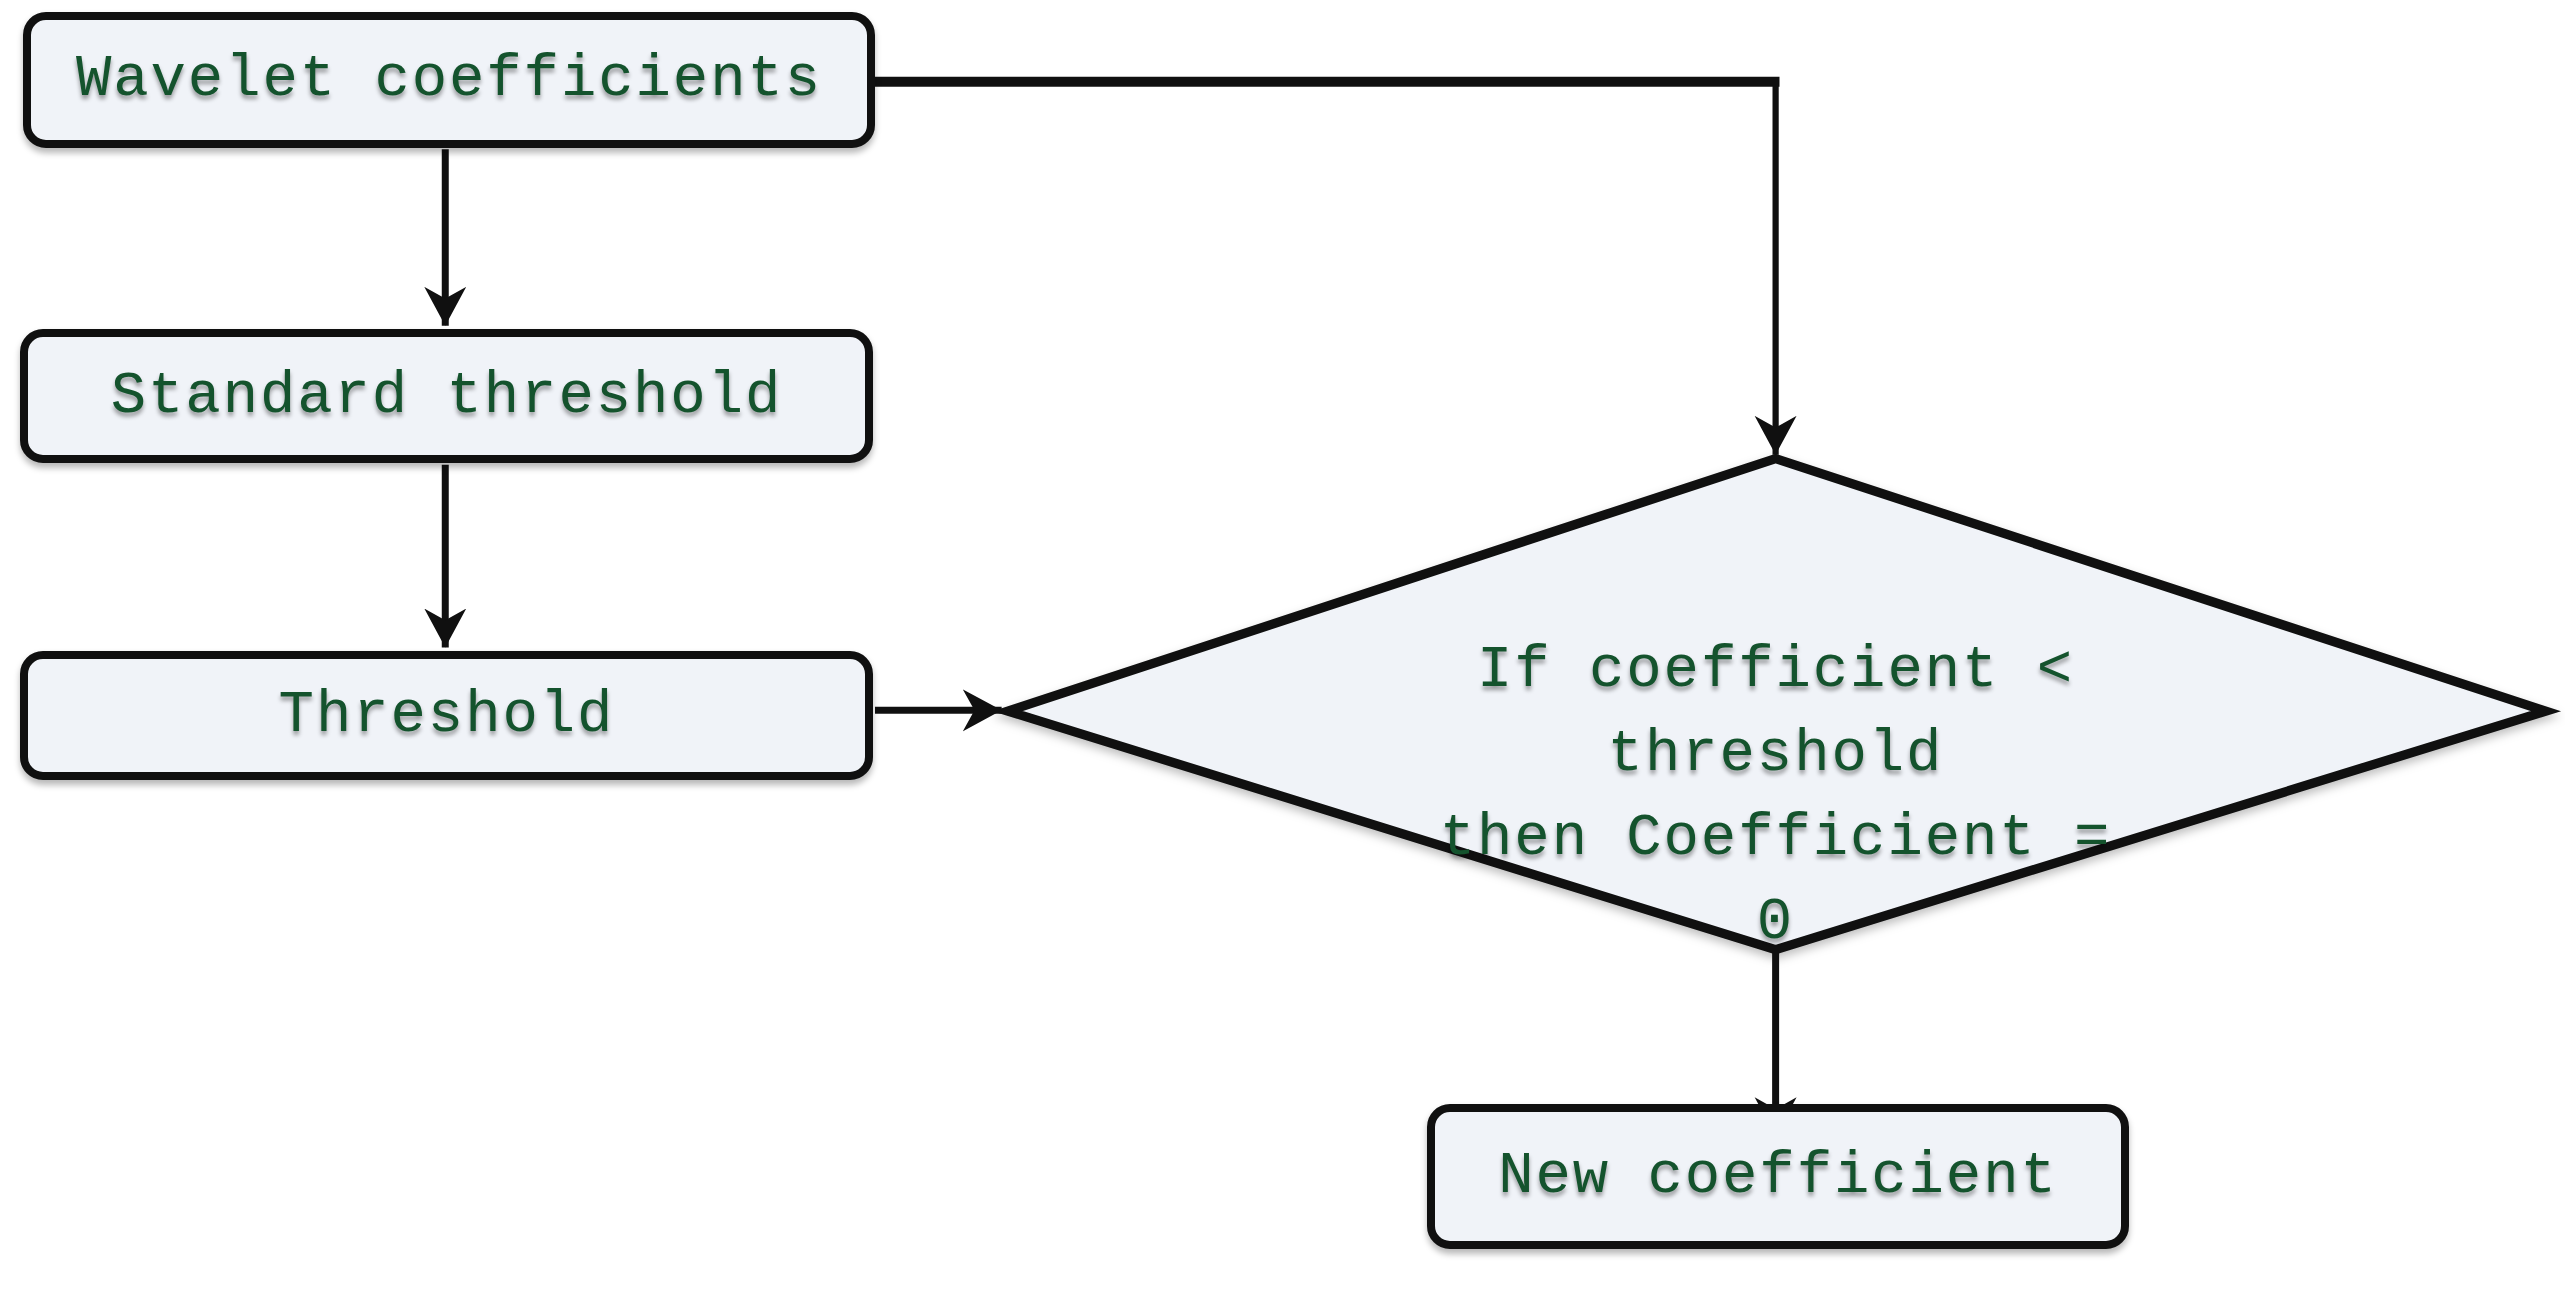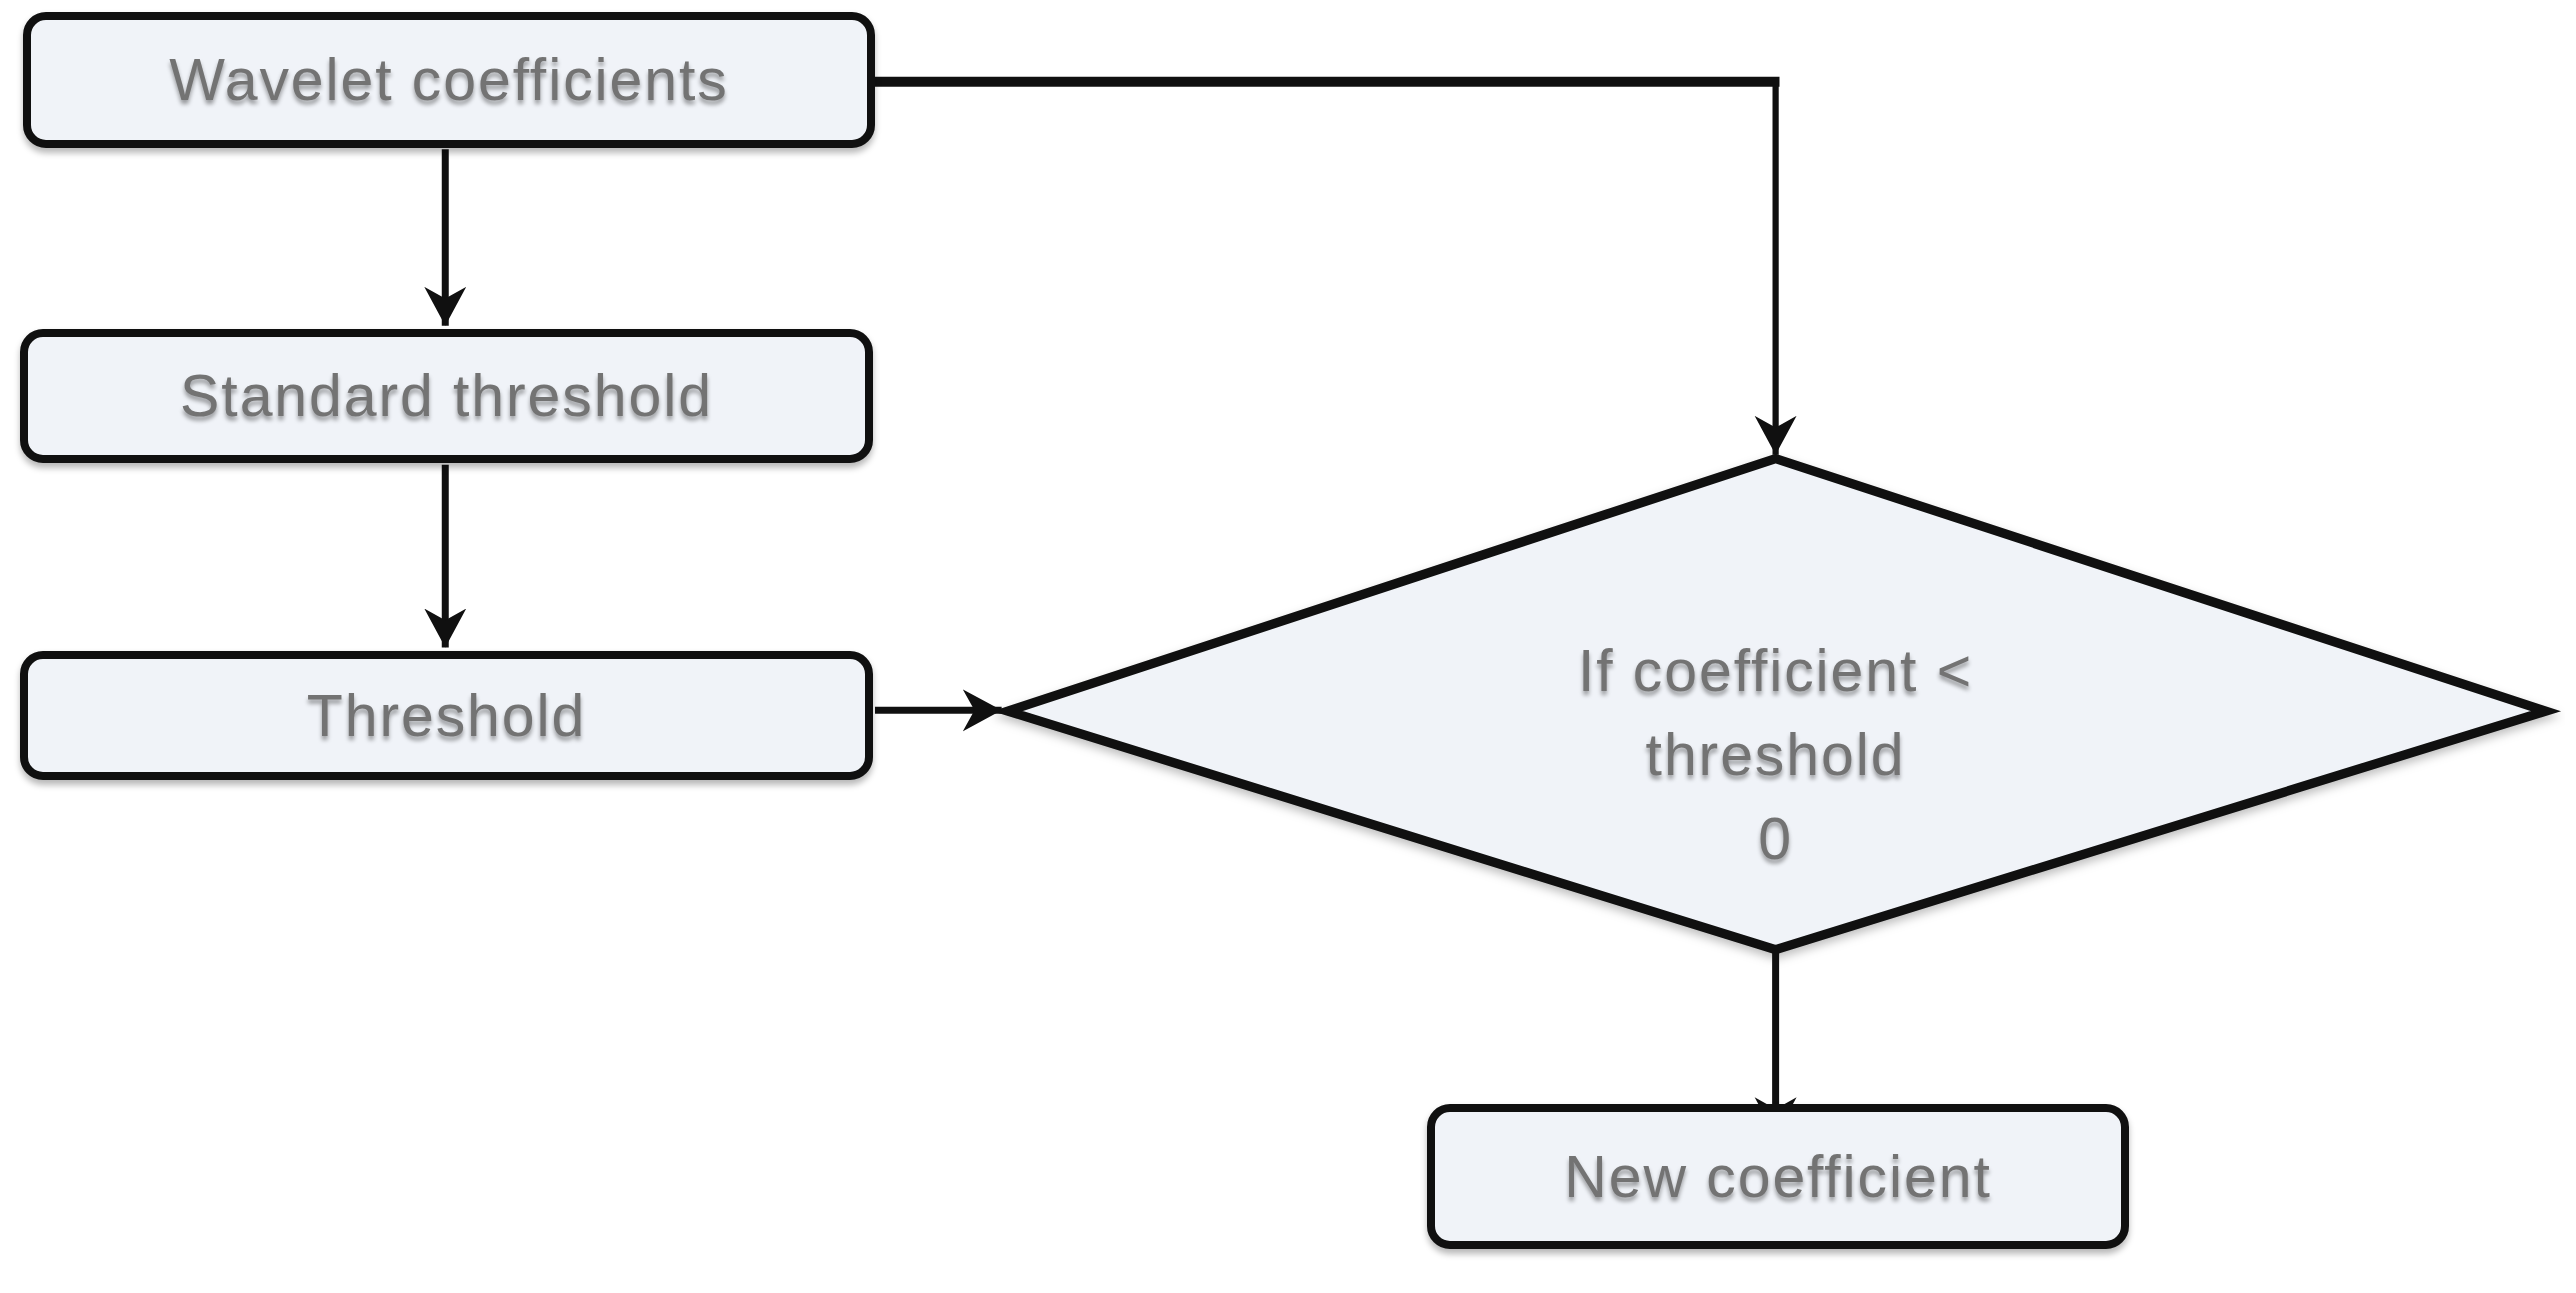--- a/index.html
+++ b/index.html
@@ -5,22 +5,22 @@
   html, body {
     margin: 0;
     padding: 0;
     background: #ffffff;
   }
   .canvas {
     position: relative;
     width: 2565px;
     height: 1294px;
     background: #ffffff;
-    font-family: Liberation Sans, sans-serif;
-    color: #737373;
+    font-family: Liberation Mono, monospace;
+    color: #14532d;
     overflow: hidden;
   }
   .wires {
     position: absolute;
     left: 0; top: 0;
     width: 2576px;
     height: 1294px;
   }
   .node {
     position: absolute;
@@ -92,20 +92,21 @@
     <span class="node-label">Standard threshold</span>
   </div>
 
   <div class="node box-threshold">
     <span class="node-label">Threshold</span>
   </div>
 
   <div class="diamond-text">
     <div class="dline">If coefficient &lt;</div>
     <div class="dline">threshold</div>
+    <div class="dline">then Coefficient =</div>
     <div class="dline">0</div>
   </div>
 
   <div class="node box-newcoeff">
     <span class="node-label">New coefficient</span>
   </div>
 
 </div>
 
 

